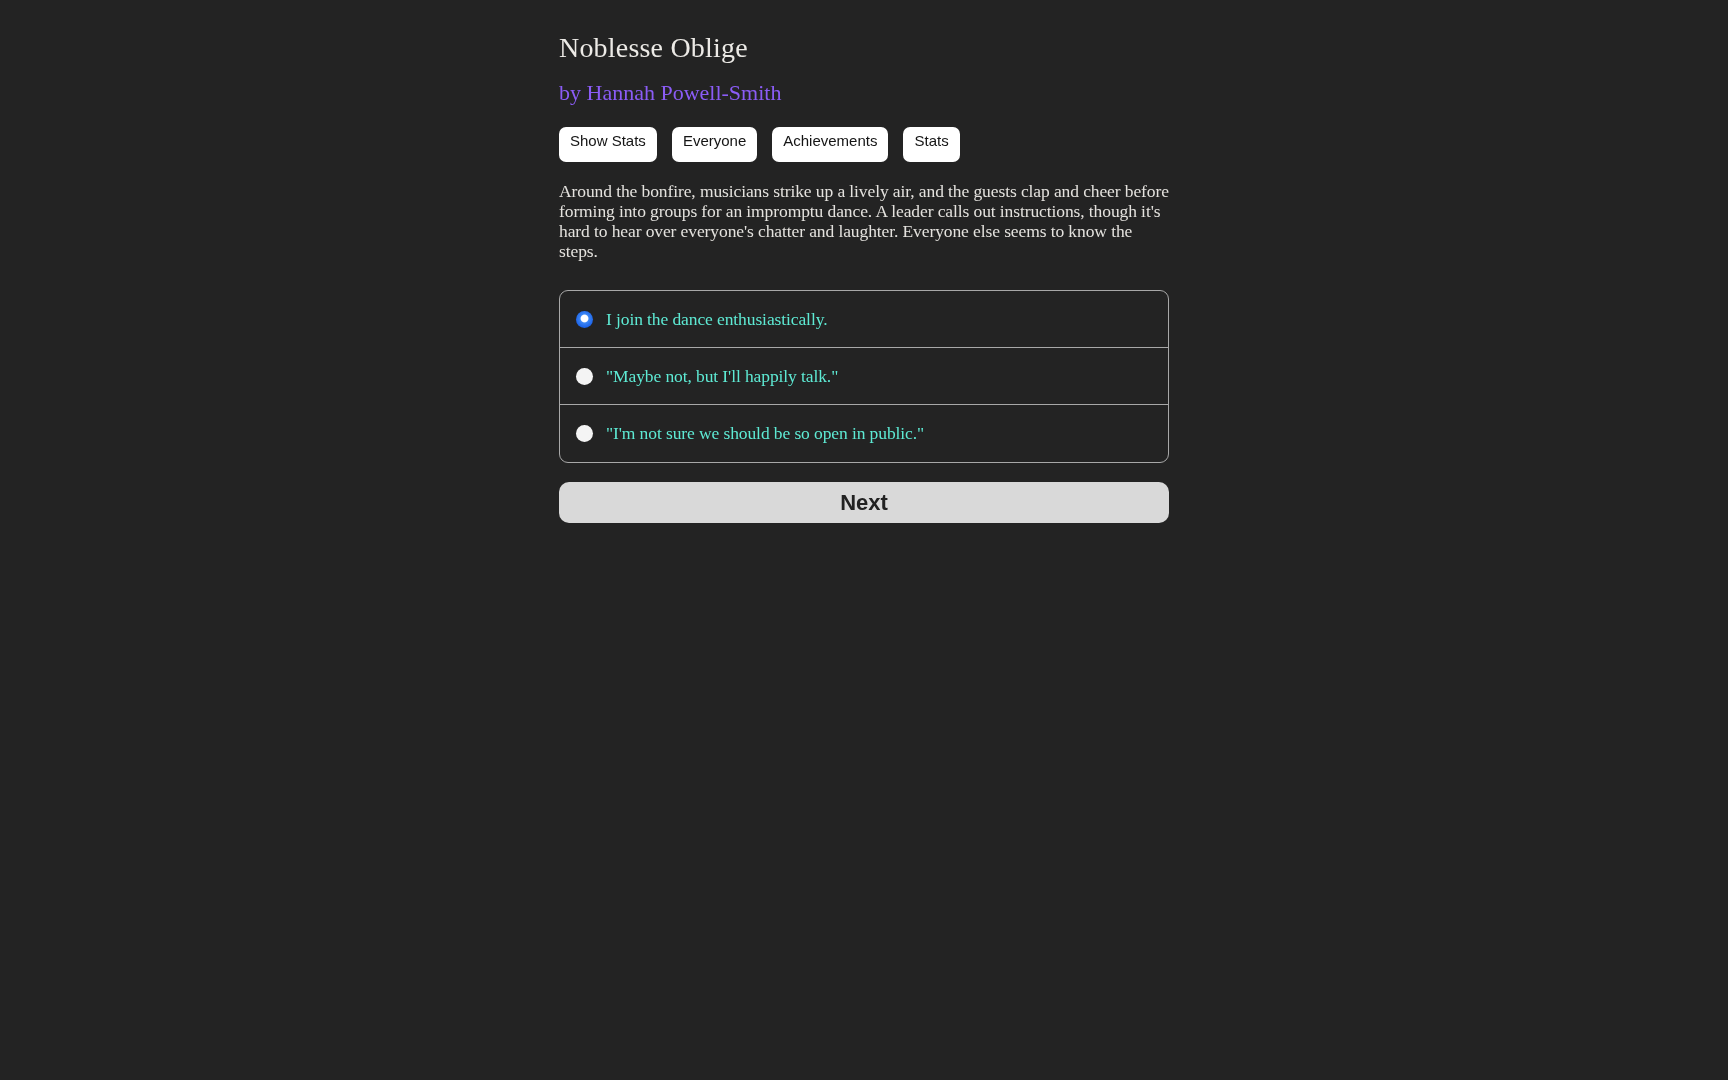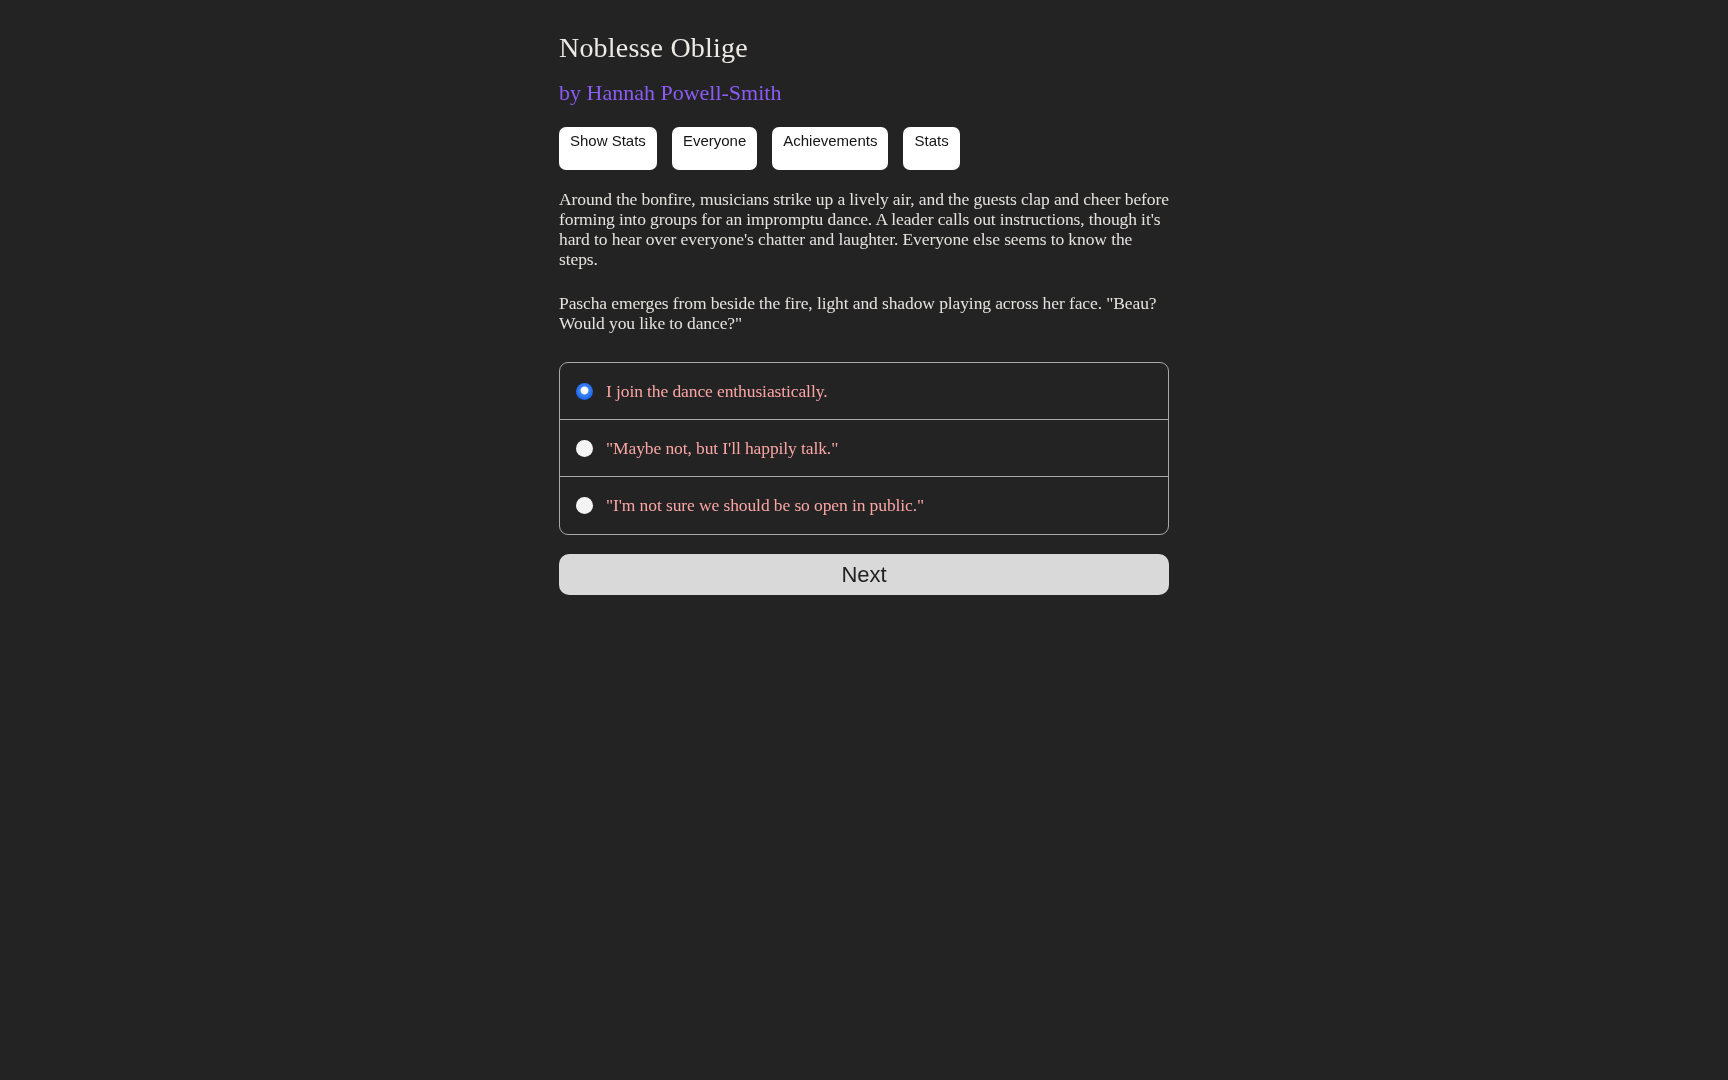--- a/index.html
+++ b/index.html
@@ -35,21 +35,21 @@
   }
   .toolbar-btn {
     display: inline-flex;
     align-items: center;
     justify-content: center;
     background: #ffffff;
     color: #141414;
     font-family: "Liberation Sans", sans-serif;
     font-size: 15px;
     line-height: 1;
-    padding: 6px 11px 22px 11px;
+    padding: 6px 11px 14px 11px;
     border: none;
     border-radius: 7px;
     cursor: pointer;
   }
   .story p {
     font-size: 17.5px;
     line-height: 20px;
     letter-spacing: -0.1px;
     margin: 0 0 24px 0;
     color: #e4e2de;
@@ -74,32 +74,32 @@
     border-radius: 50%;
     background: #f4f4f4;
     margin-right: 13px;
     flex: none;
   }
   .radio.selected {
     background: radial-gradient(circle at 50% 44%, #ffffff 0 3.4px, #3c86f4 4.4px, #1c63e9 9px);
   }
   .choice-label {
     font-size: 17.5px;
-    color: #fca5a5;
+    color: #5eead4;
     letter-spacing: -0.1px;
   }
   .next-btn {
     margin-top: 19px;
     width: 100%;
     height: 41px;
     background: #d9d9d9;
     border: none;
     border-radius: 10px;
     font-family: "Liberation Sans", sans-serif;
-    font-weight: 400;
+    font-weight: 700;
     font-size: 22px;
     color: #222222;
     display: flex;
     align-items: center;
     justify-content: center;
     cursor: pointer;
   }
 </style>
 </head>
 <body>
@@ -112,21 +112,20 @@
 
   <div class="toolbar">
     <button class="toolbar-btn">Show Stats</button>
     <button class="toolbar-btn">Everyone</button>
     <button class="toolbar-btn">Achievements</button>
     <button class="toolbar-btn">Stats</button>
   </div>
 
   <div class="story">
     <p>Around the bonfire, musicians strike up a lively air, and the guests clap and cheer before forming into groups for an impromptu dance. A leader calls out instructions, though it's hard to hear over everyone's chatter and laughter. Everyone else seems to know the steps.</p>
-    <p>Pascha emerges from beside the fire, light and shadow playing across her face. "Beau? Would you like to dance?"</p>
   </div>
 
   <div class="choices-box">
     <div class="choice-row">
       <span class="radio selected"></span>
       <span class="choice-label">I join the dance enthusiastically.</span>
     </div>
     <div class="choice-row">
       <span class="radio"></span>
       <span class="choice-label">"Maybe not, but I'll happily talk."</span>

